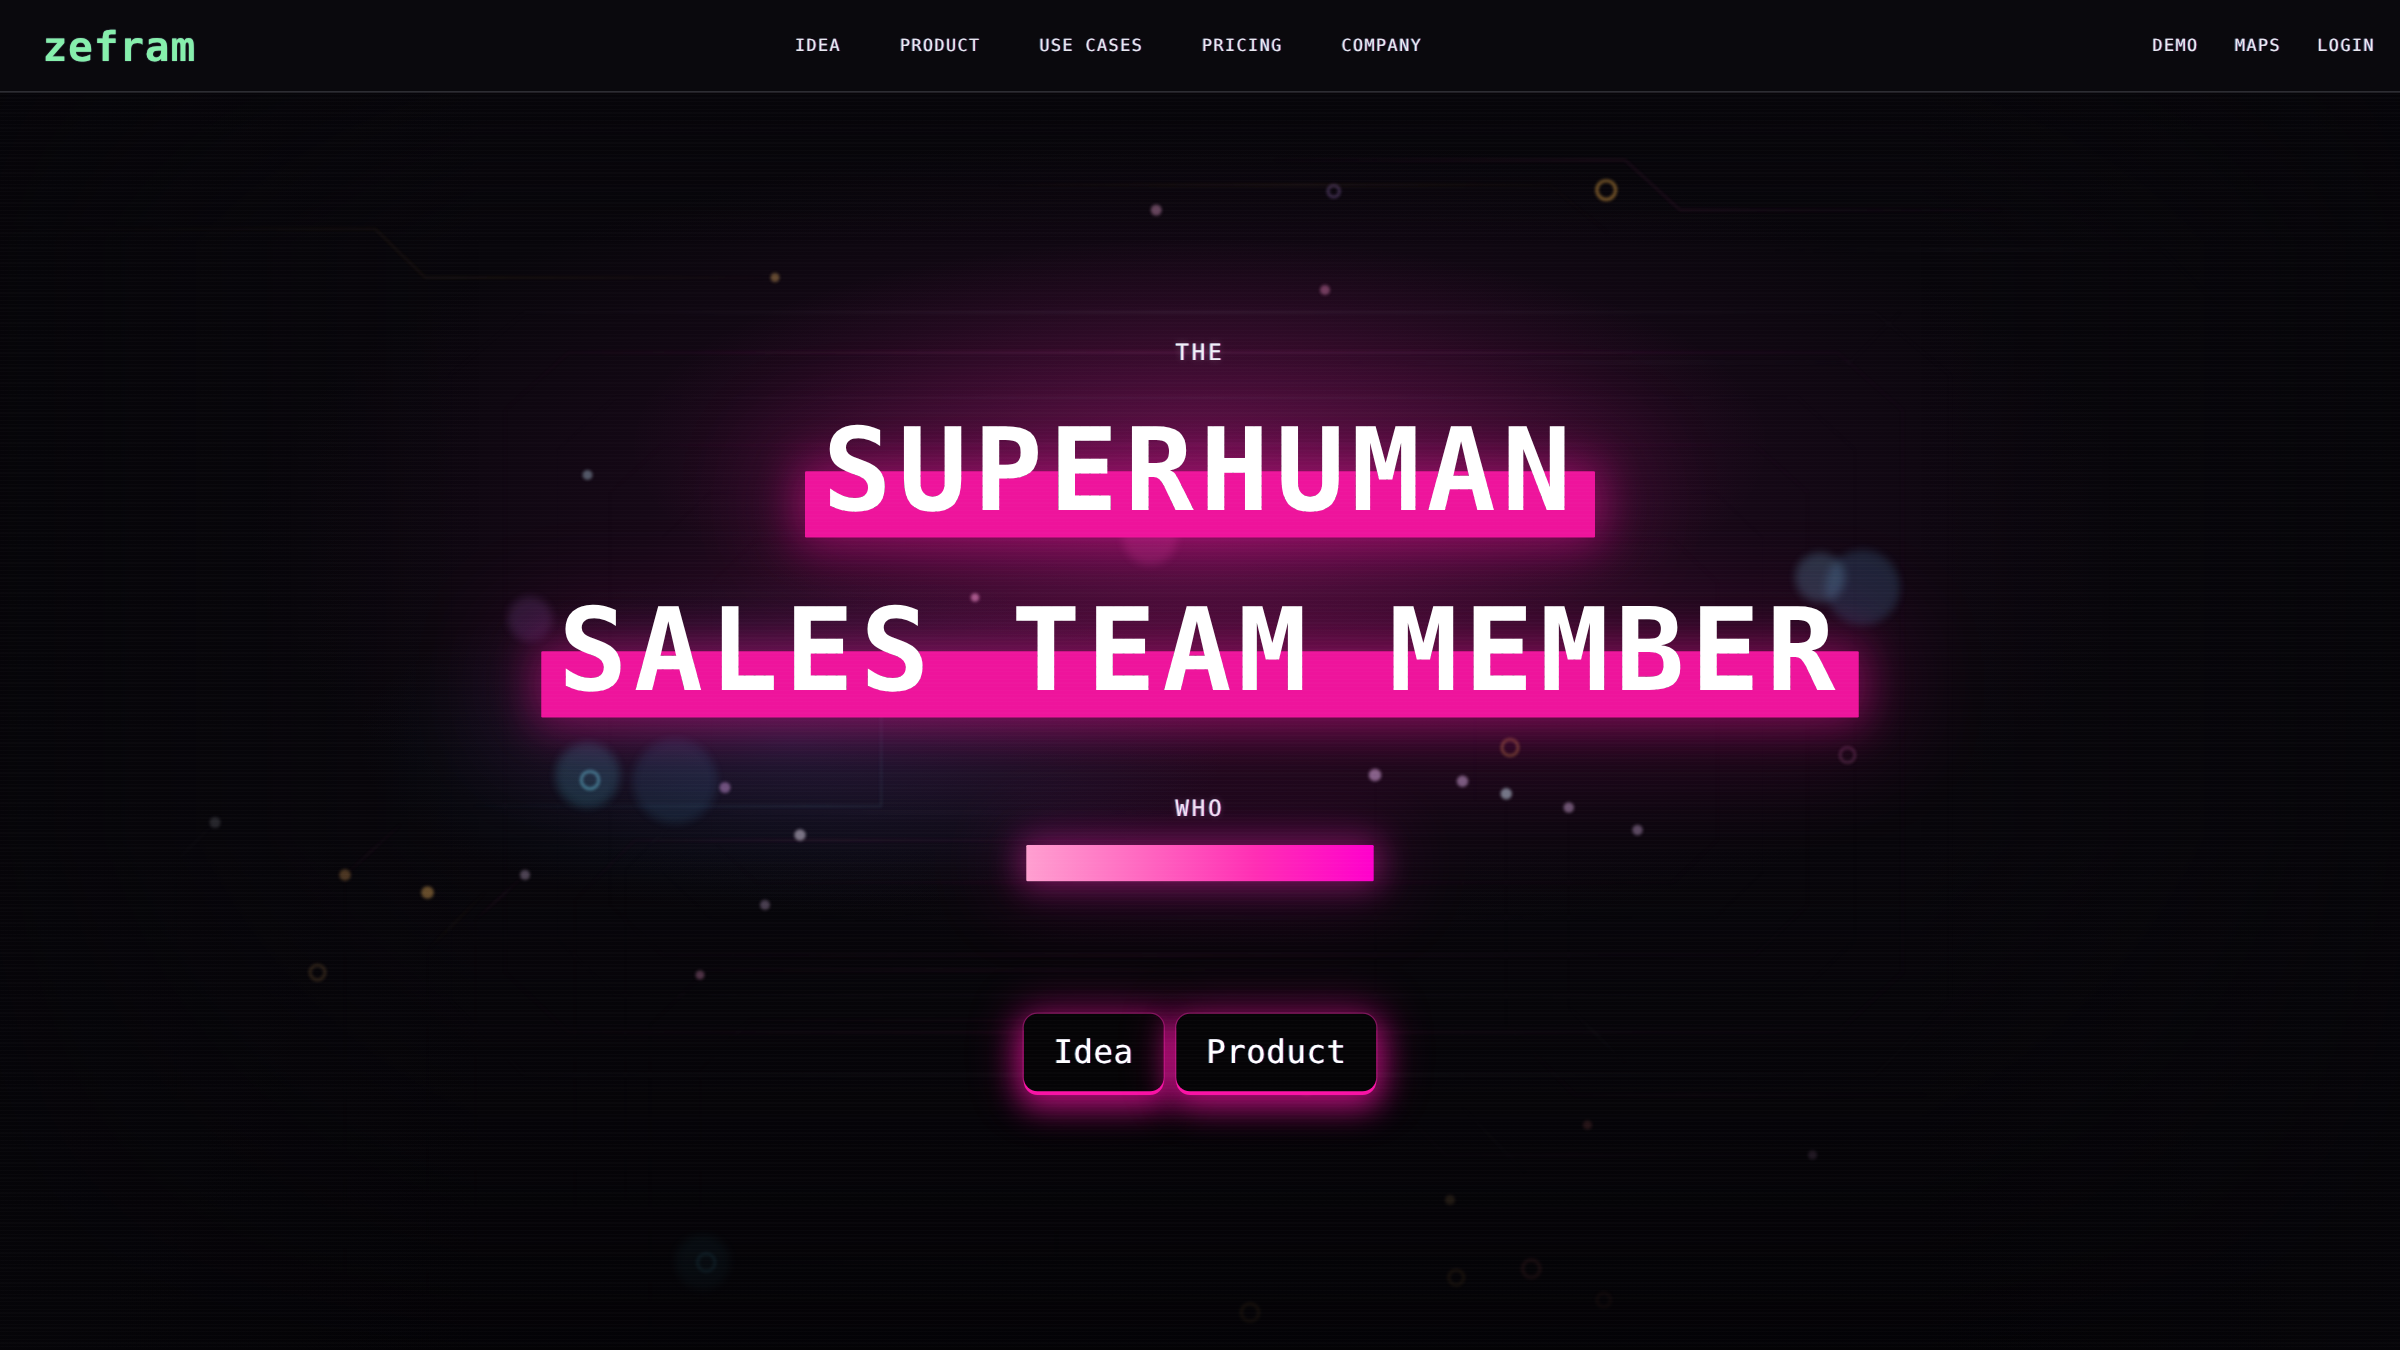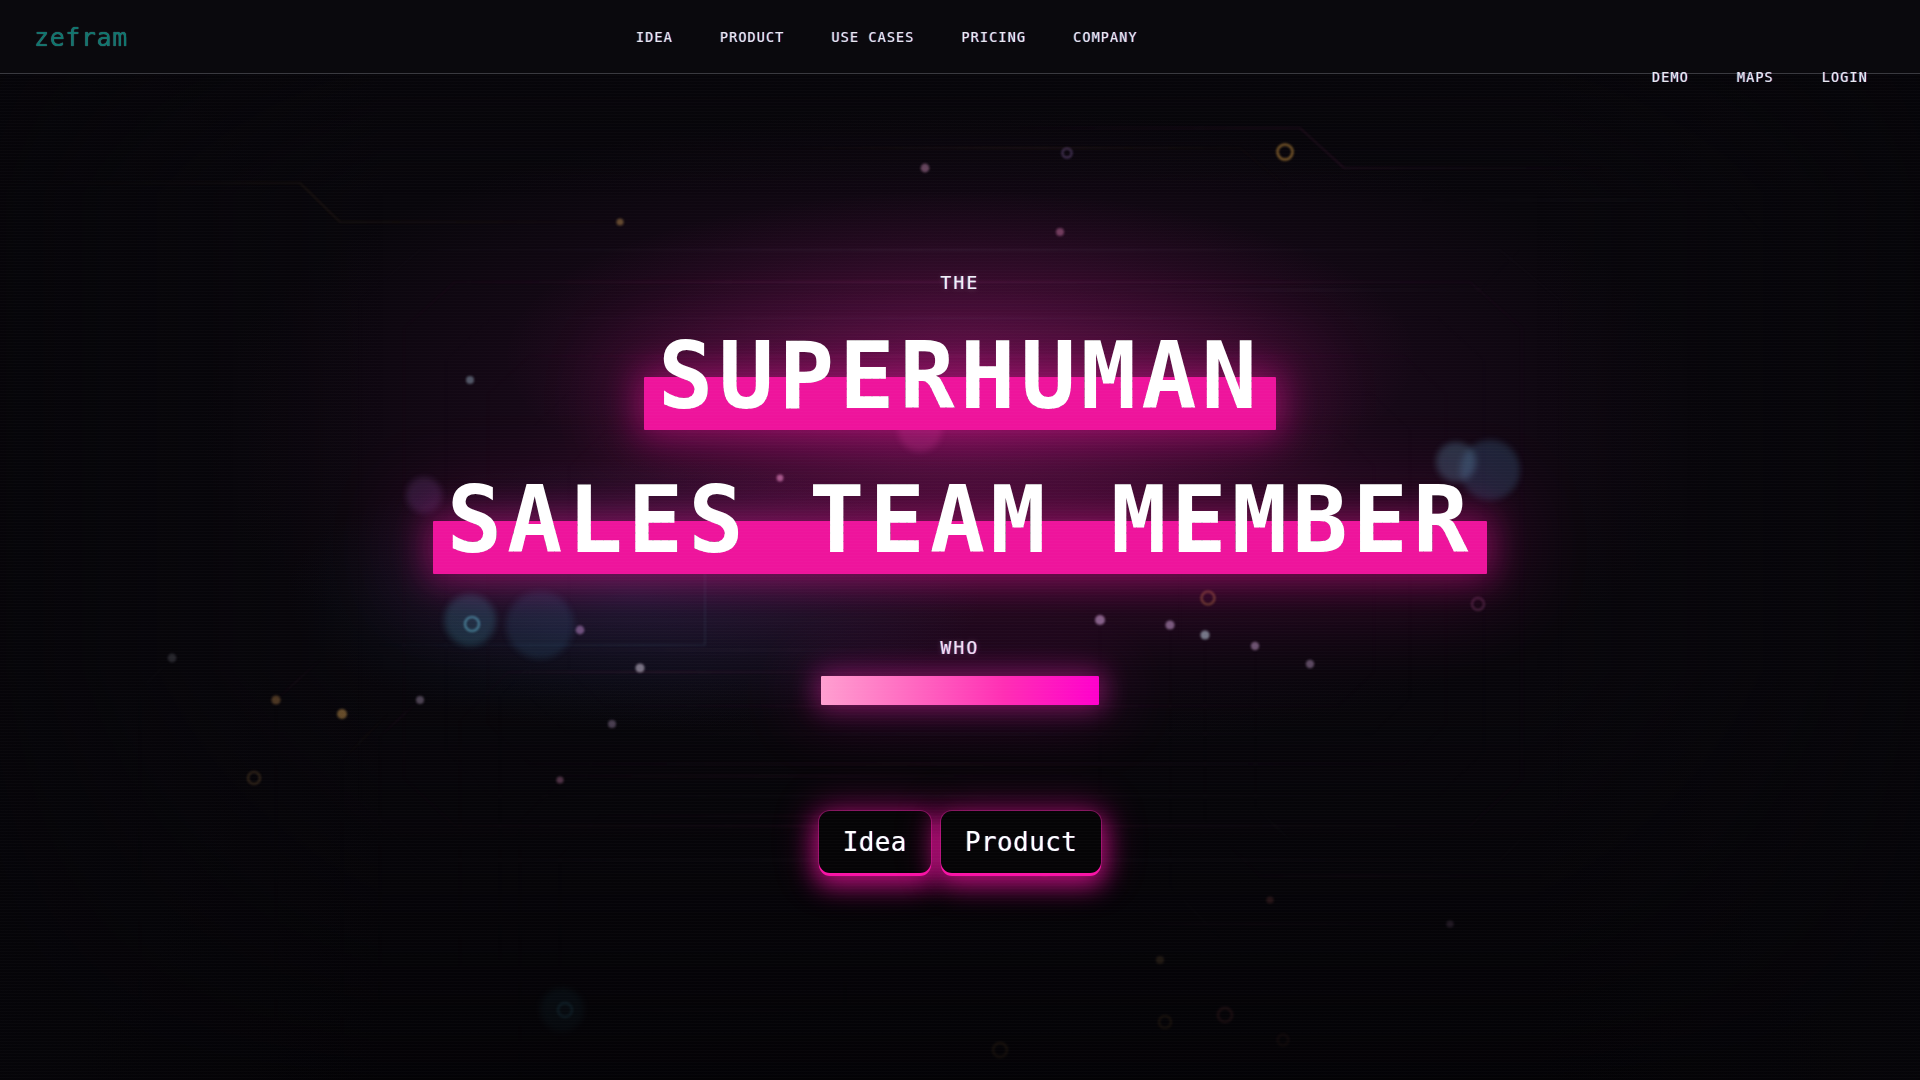--- a/index.html
+++ b/index.html
@@ -28,27 +28,27 @@
   #header {
     position:absolute; top:0; left:0; width:1920px; height:74px;
     background:#0a090d;
     border-bottom:1px solid #3a3a40;
     z-index:40;
     display:flex; align-items:center;
   }
   #logo {
     position:absolute; left:34px; top:50%; transform:translateY(-50%);
     font-family:"DejaVu Sans Mono", monospace;
-    font-size:25px; font-weight:400; color:#0f766e; letter-spacing:.6px;
+    font-size:33px; font-weight:700; color:#86efac; letter-spacing:.6px;
     text-shadow:0 0 1px rgba(190,230,255,.55);
     cursor:pointer;
   }
   .navgroup { position:absolute; display:flex; align-items:center; top:50%; transform:translateY(-50%); }
   #nav-center { left:636px; gap:47px; }
-  #nav-right  { right:52px;  gap:48px;margin-top:40px; }
+  #nav-right  { right:20px;  gap:29px; }
   .navitem {
     font-family:"DejaVu Sans Mono", monospace;
     font-size:13.5px; letter-spacing:1.1px; color:#e9e9ef;
     text-transform:uppercase; white-space:nowrap; cursor:pointer;
     text-shadow:-0.7px 0 rgba(120,190,255,.55), 0.7px 0 rgba(255,80,180,.35);
   }
 
   
   #hero {
     position:absolute; left:0; top:74px; width:1920px; height:1006px;

